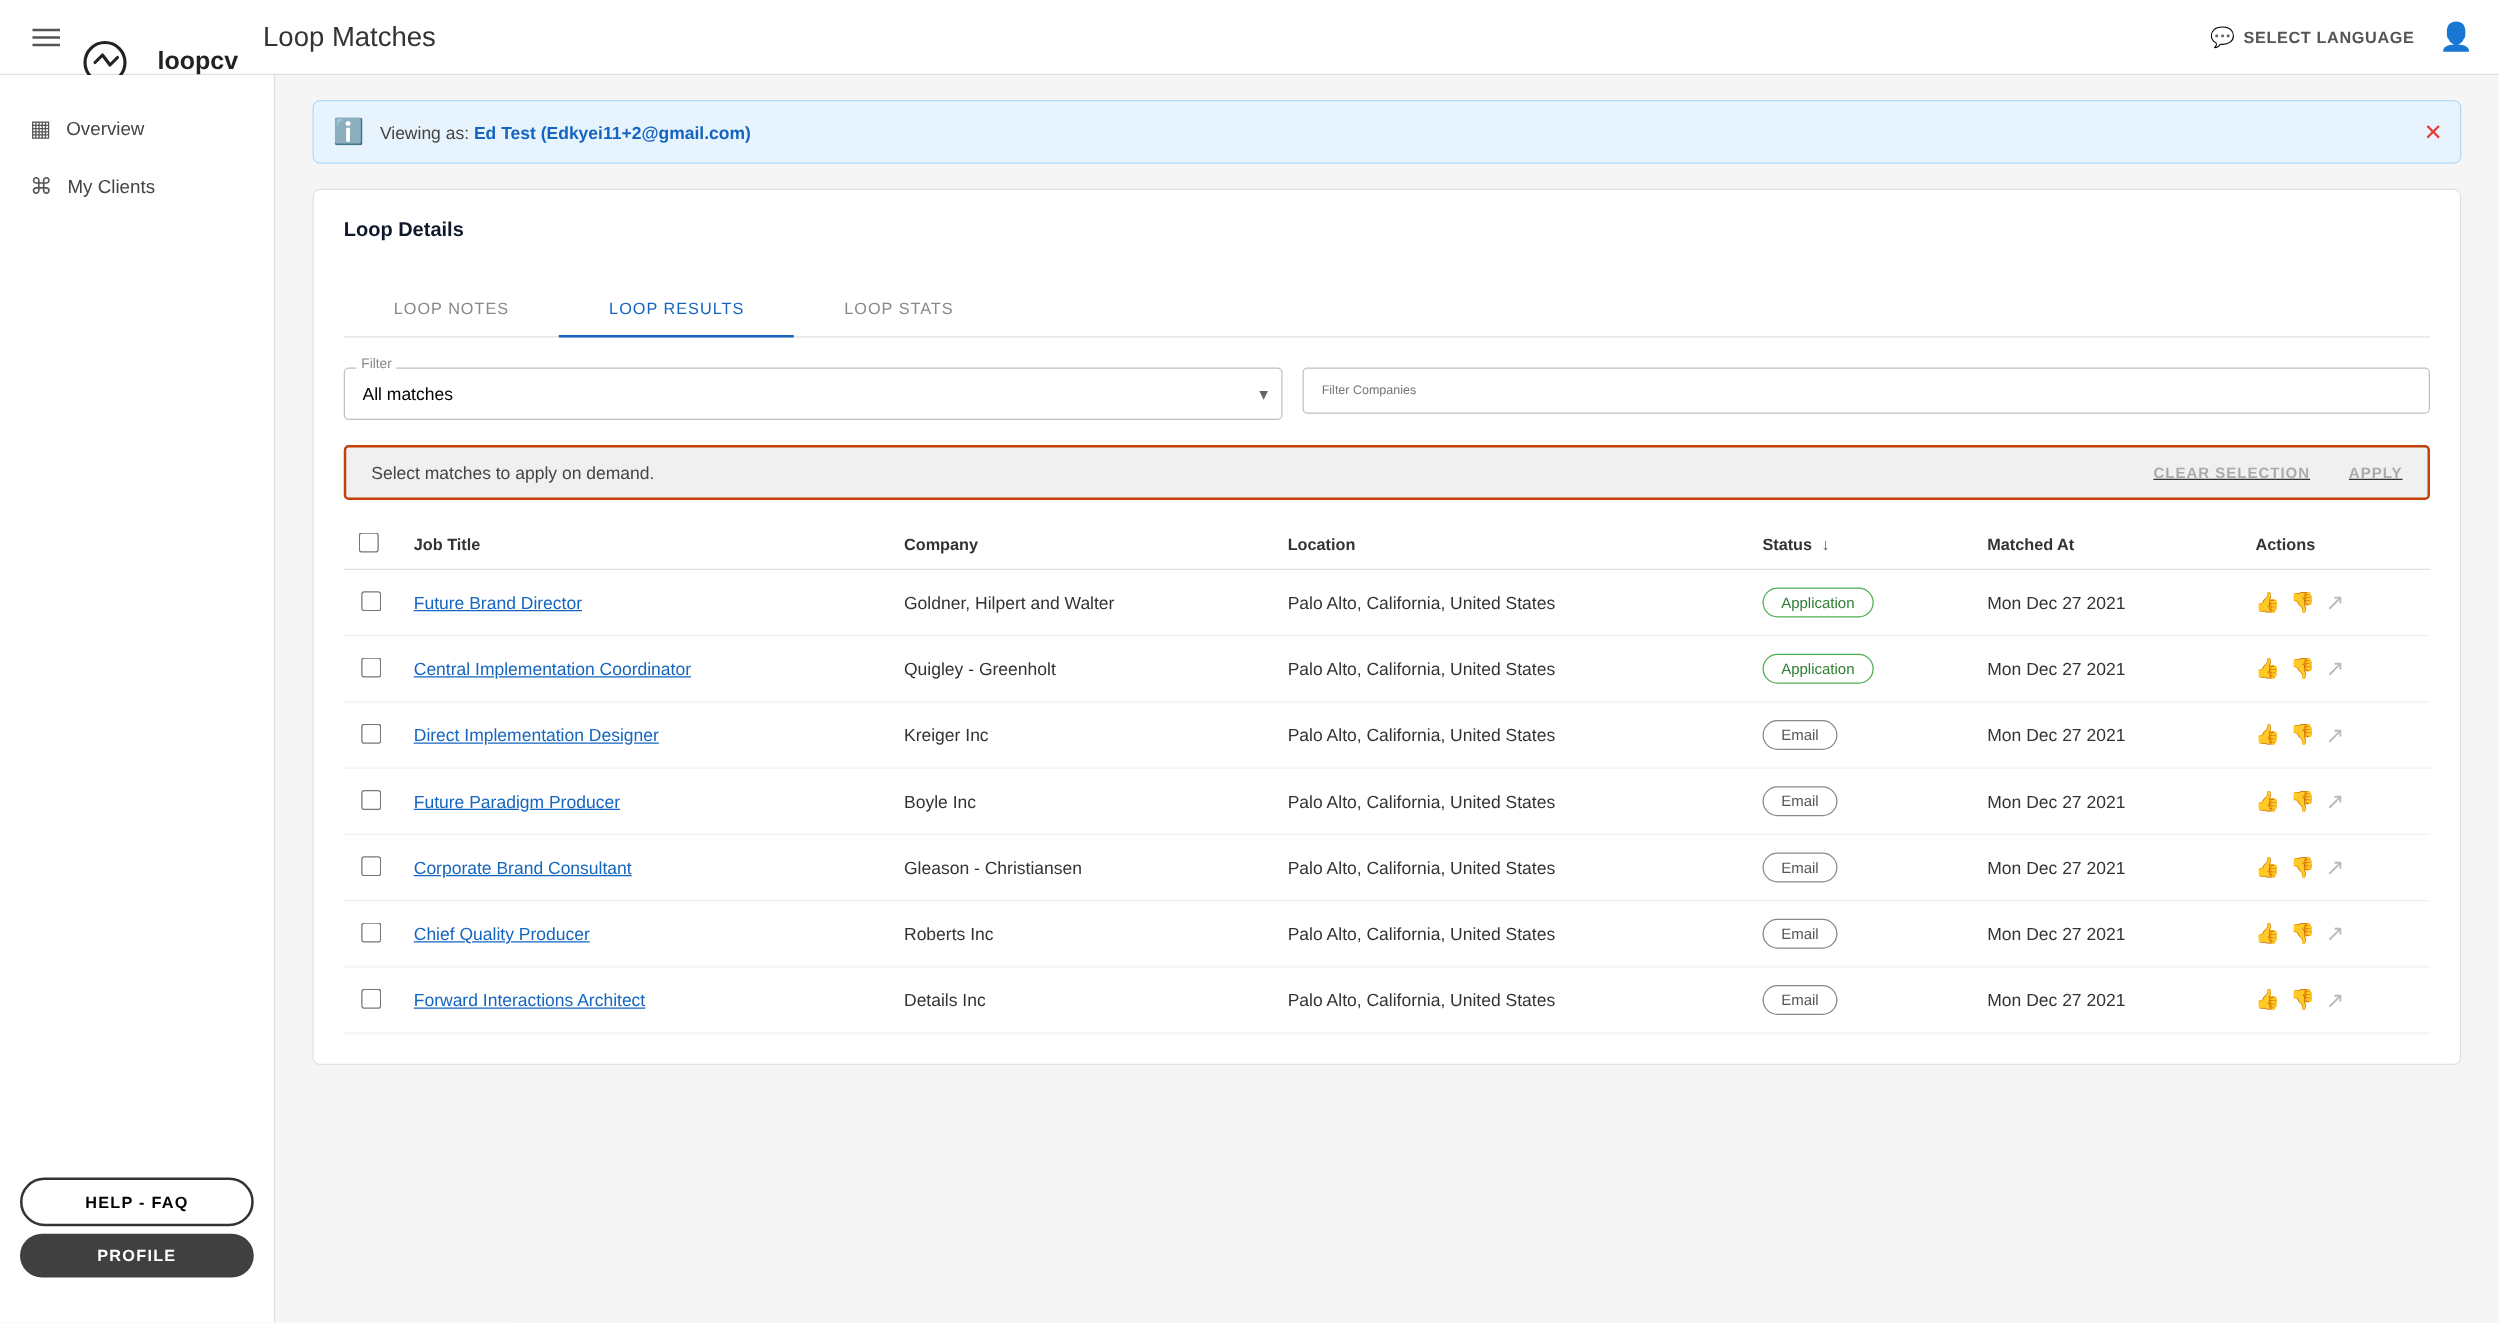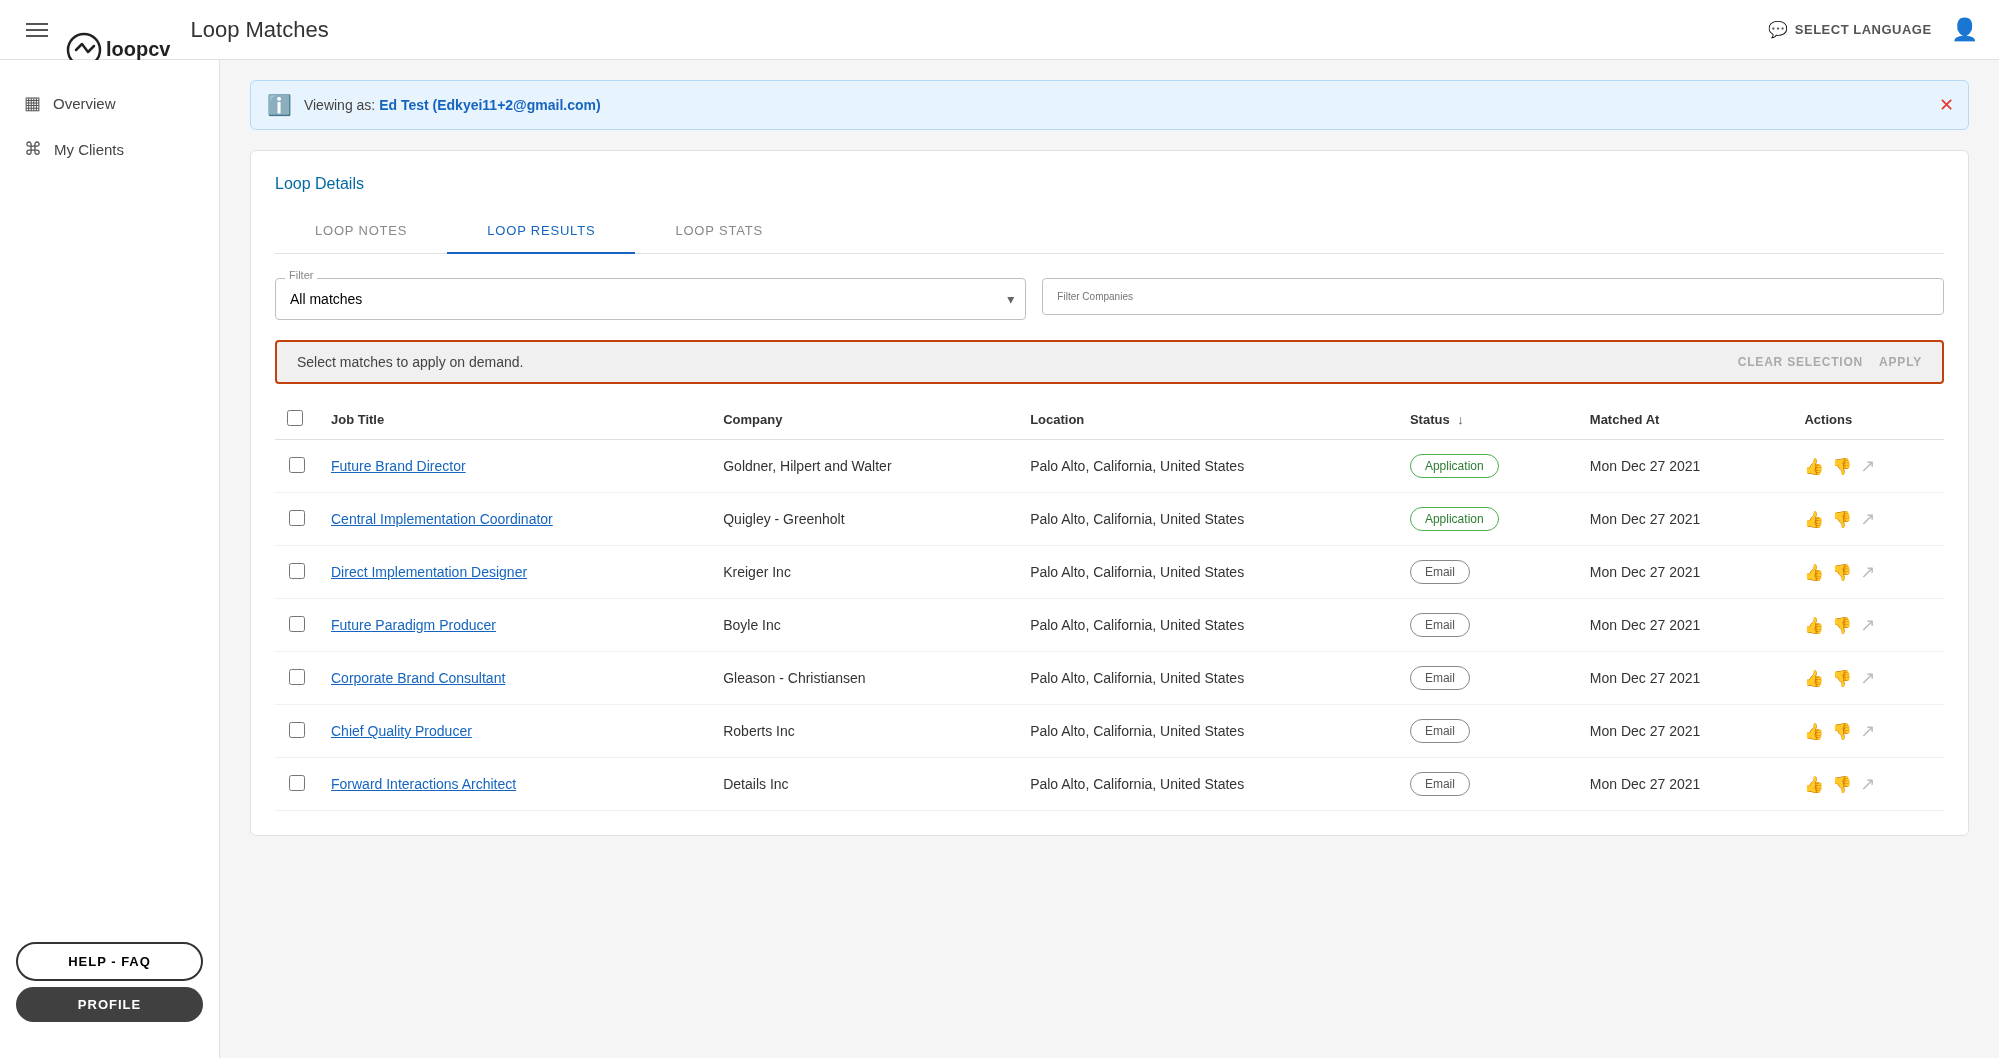--- a/index.html
+++ b/index.html
@@ -6,21 +6,21 @@
     body { font-family: 'Segoe UI', Arial, sans-serif; font-size: 14px; background: #f5f5f5; color: #333; }
 
     
     .app-container { display: flex; flex-direction: column; height: 100vh; }
     .top-bar { display: flex; align-items: center; background: #fff; border-bottom: 1px solid #e0e0e0; padding: 0 20px; height: 60px; }
     .main-layout { display: flex; flex: 1; overflow: hidden; }
     .sidebar { width: 220px; background: #fff; border-right: 1px solid #e0e0e0; display: flex; flex-direction: column; padding: 20px 0; }
     .content { flex: 1; overflow-y: auto; padding: 20px 30px; background: #f5f5f5; }
 
     
-    .logo-area { display: flex; align-items: center; gap: 4px; margin-right: 20px; margin-top: 40px; }
+    .logo-area { display: flex; align-items: center; gap: 24px; margin-right: 20px; margin-top: 40px; }
     .logo-icon { width: 36px; height: 36px; }
     .logo-text { font-size: 20px; font-weight: 700; color: #222; }
     .hamburger { background: none; border: none; cursor: pointer; padding: 6px; margin-right: 12px; }
     .hamburger span { display: block; width: 22px; height: 2px; background: #555; margin: 4px 0; }
     .page-title { font-size: 22px; font-weight: 400; color: #333; flex: 1; }
     .top-right { display: flex; align-items: center; gap: 20px; margin-left: auto; }
     .select-language-btn { display: flex; align-items: center; gap: 6px; background: none; border: none; cursor: pointer; font-size: 13px; color: #555; text-transform: uppercase; font-weight: 600; letter-spacing: 0.5px; }
     .user-icon-btn { background: none; border: none; cursor: pointer; font-size: 22px; color: #555; }
 
     
@@ -34,40 +34,40 @@
 
     
     .info-banner { background: #e8f4fd; border: 1px solid #b3d9f7; border-radius: 6px; padding: 12px 16px; display: flex; align-items: center; gap: 12px; margin-bottom: 20px; position: relative; }
     .info-banner .info-icon { color: #2196F3; font-size: 20px; flex-shrink: 0; }
     .info-banner .banner-text { font-size: 14px; color: #444; }
     .info-banner .banner-text strong { color: #1565C0; font-weight: 600; }
     .banner-close { position: absolute; right: 14px; top: 50%; transform: translateY(-50%); background: none; border: none; cursor: pointer; color: #e53935; font-size: 18px; }
 
     
     .card { background: #fff; border-radius: 6px; border: 1px solid #e0e0e0; padding: 24px; }
-    .card-title { font-size: 16px; font-weight: 400; color: #0369a1; margin-bottom: 16px; }
+    .card-title { font-size: 16px; font-weight: 700; color: #0f172a; margin-bottom: 31px; }
 
     
     .tabs { display: flex; gap: 0; border-bottom: 1px solid #e0e0e0; margin-bottom: 24px; }
     .tab { padding: 14px 40px; cursor: pointer; font-size: 13px; font-weight: 500; letter-spacing: 0.8px; text-transform: uppercase; color: #888; border-bottom: 2px solid transparent; margin-bottom: -1px; }
     .tab.active { color: #1565C0; border-bottom: 2px solid #1565C0; }
 
     
     .filters-row { display: flex; gap: 16px; margin-bottom: 20px; }
     .filter-dropdown { position: relative; flex: 1; }
     .filter-label { position: absolute; top: -9px; left: 10px; background: #fff; padding: 0 4px; font-size: 11px; color: #888; }
     .filter-select { width: 100%; padding: 12px 36px 12px 14px; border: 1px solid #c0c0c0; border-radius: 4px; font-size: 14px; appearance: none; background: #fff; cursor: pointer; }
     .filter-arrow { position: absolute; right: 12px; top: 50%; transform: translateY(-50%); pointer-events: none; color: #666; }
     .filter-companies { flex: 1.2; }
     .filter-companies input { width: 100%; padding: 12px 14px; border: 1px solid #c0c0c0; border-radius: 4px; font-size: 10px; background: #fff; }
 
     
     .selection-bar { background: #f0f0f0; border: 2px solid #c2410c; border-radius: 4px; padding: 12px 20px; display: flex; align-items: center; margin-bottom: 16px; }
     .selection-text { flex: 1; font-size: 14px; color: #444; }
-    .selection-actions { display: flex; gap: 16px; }
+    .selection-actions { display: flex; gap: 31px; text-decoration: underline; }
     .sel-btn { background: none; border: none; cursor: pointer; font-size: 12px; font-weight: 600; letter-spacing: 0.8px; color: #aaa; text-transform: uppercase; }
 
     
     .results-table { width: 100%; border-collapse: collapse; }
     .results-table th { text-align: left; padding: 10px 12px; font-size: 13px; font-weight: 600; color: #333; border-bottom: 1px solid #e0e0e0; }
     .results-table th .sort-icon { margin-left: 4px; color: #555; }
     .results-table td { padding: 14px 12px; font-size: 14px; border-bottom: 1px solid #f0f0f0; vertical-align: middle; }
     .job-link { color: #1565C0; text-decoration: underline; cursor: pointer; }
     .status-badge { display: inline-block; padding: 4px 14px; border-radius: 20px; font-size: 12px; border: 1px solid #ccc; color: #444; }
     .status-badge.application { border-color: #4caf50; color: #2e7d32; }

